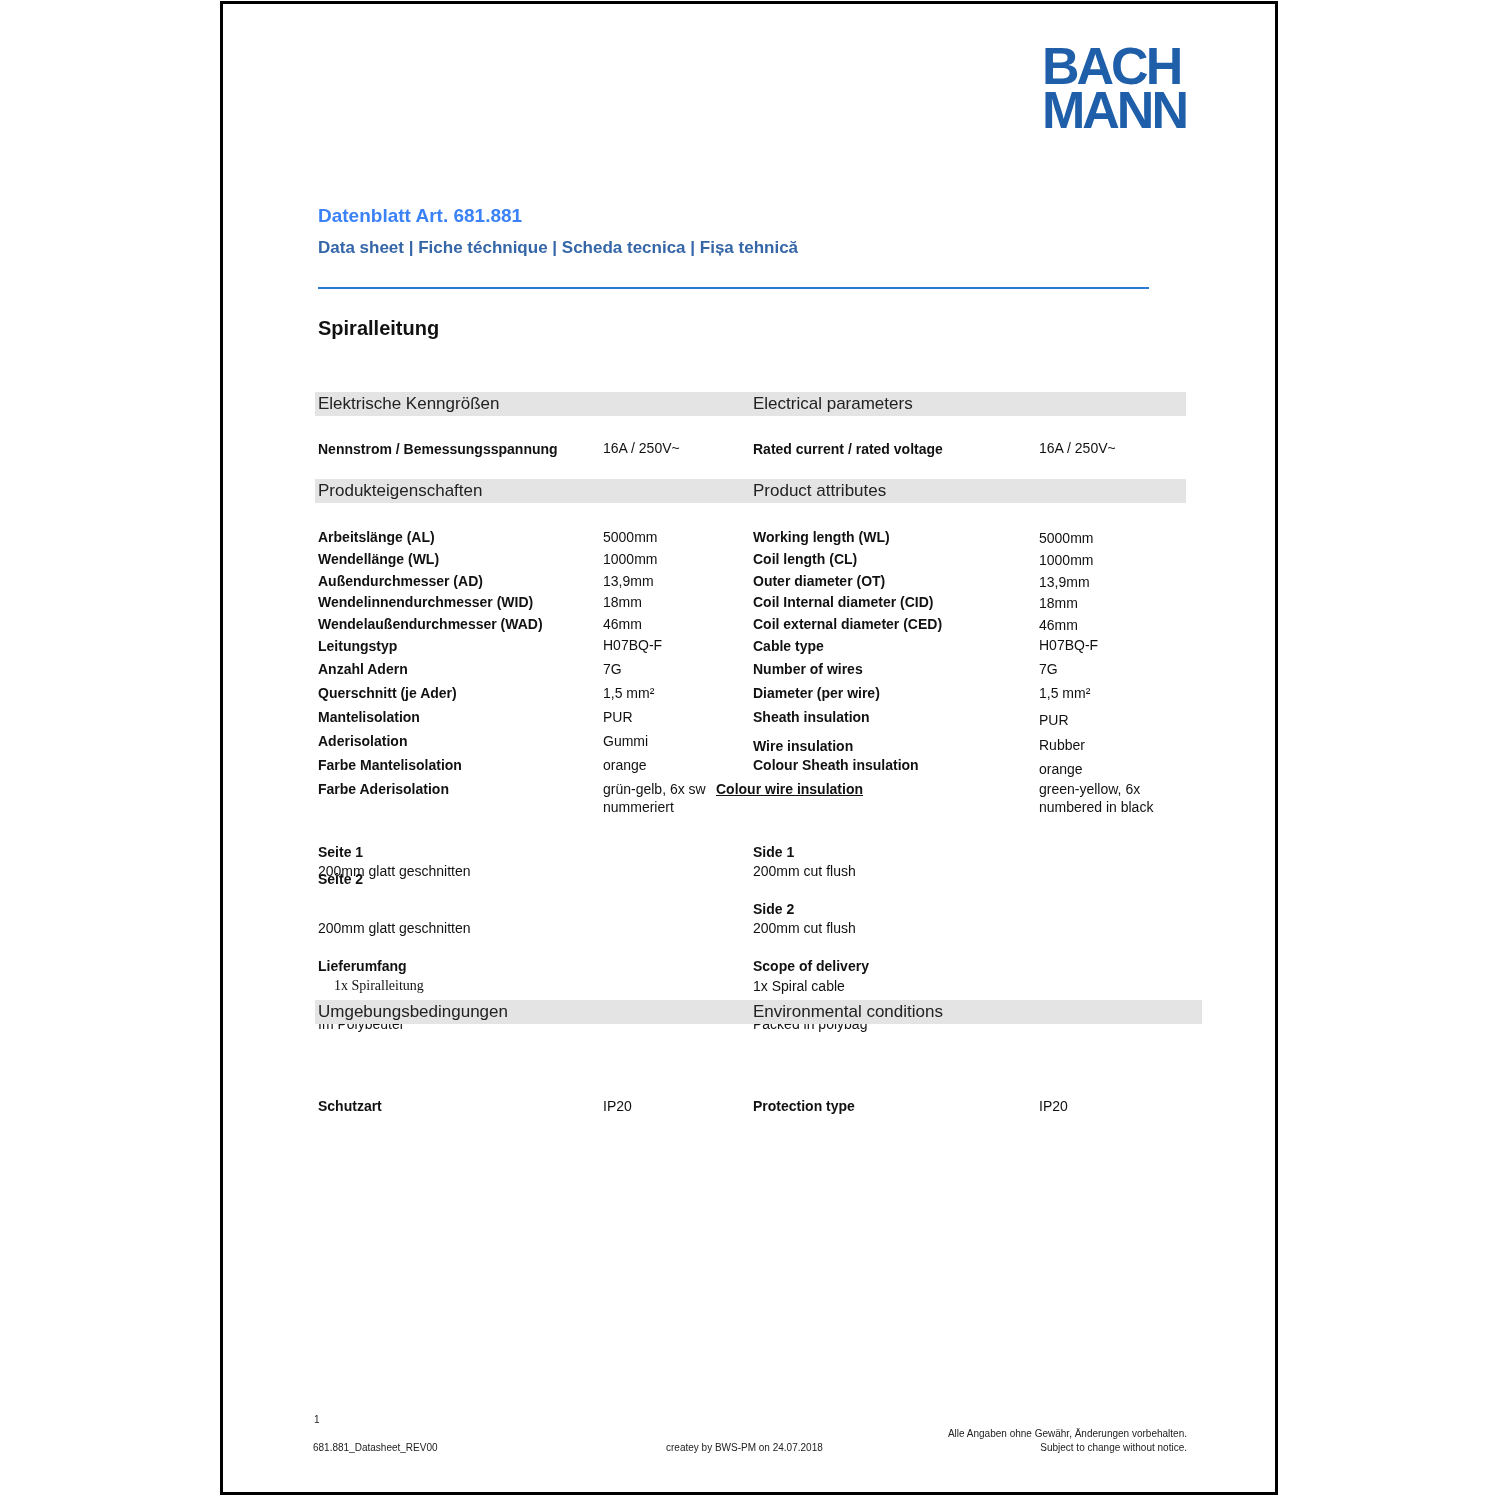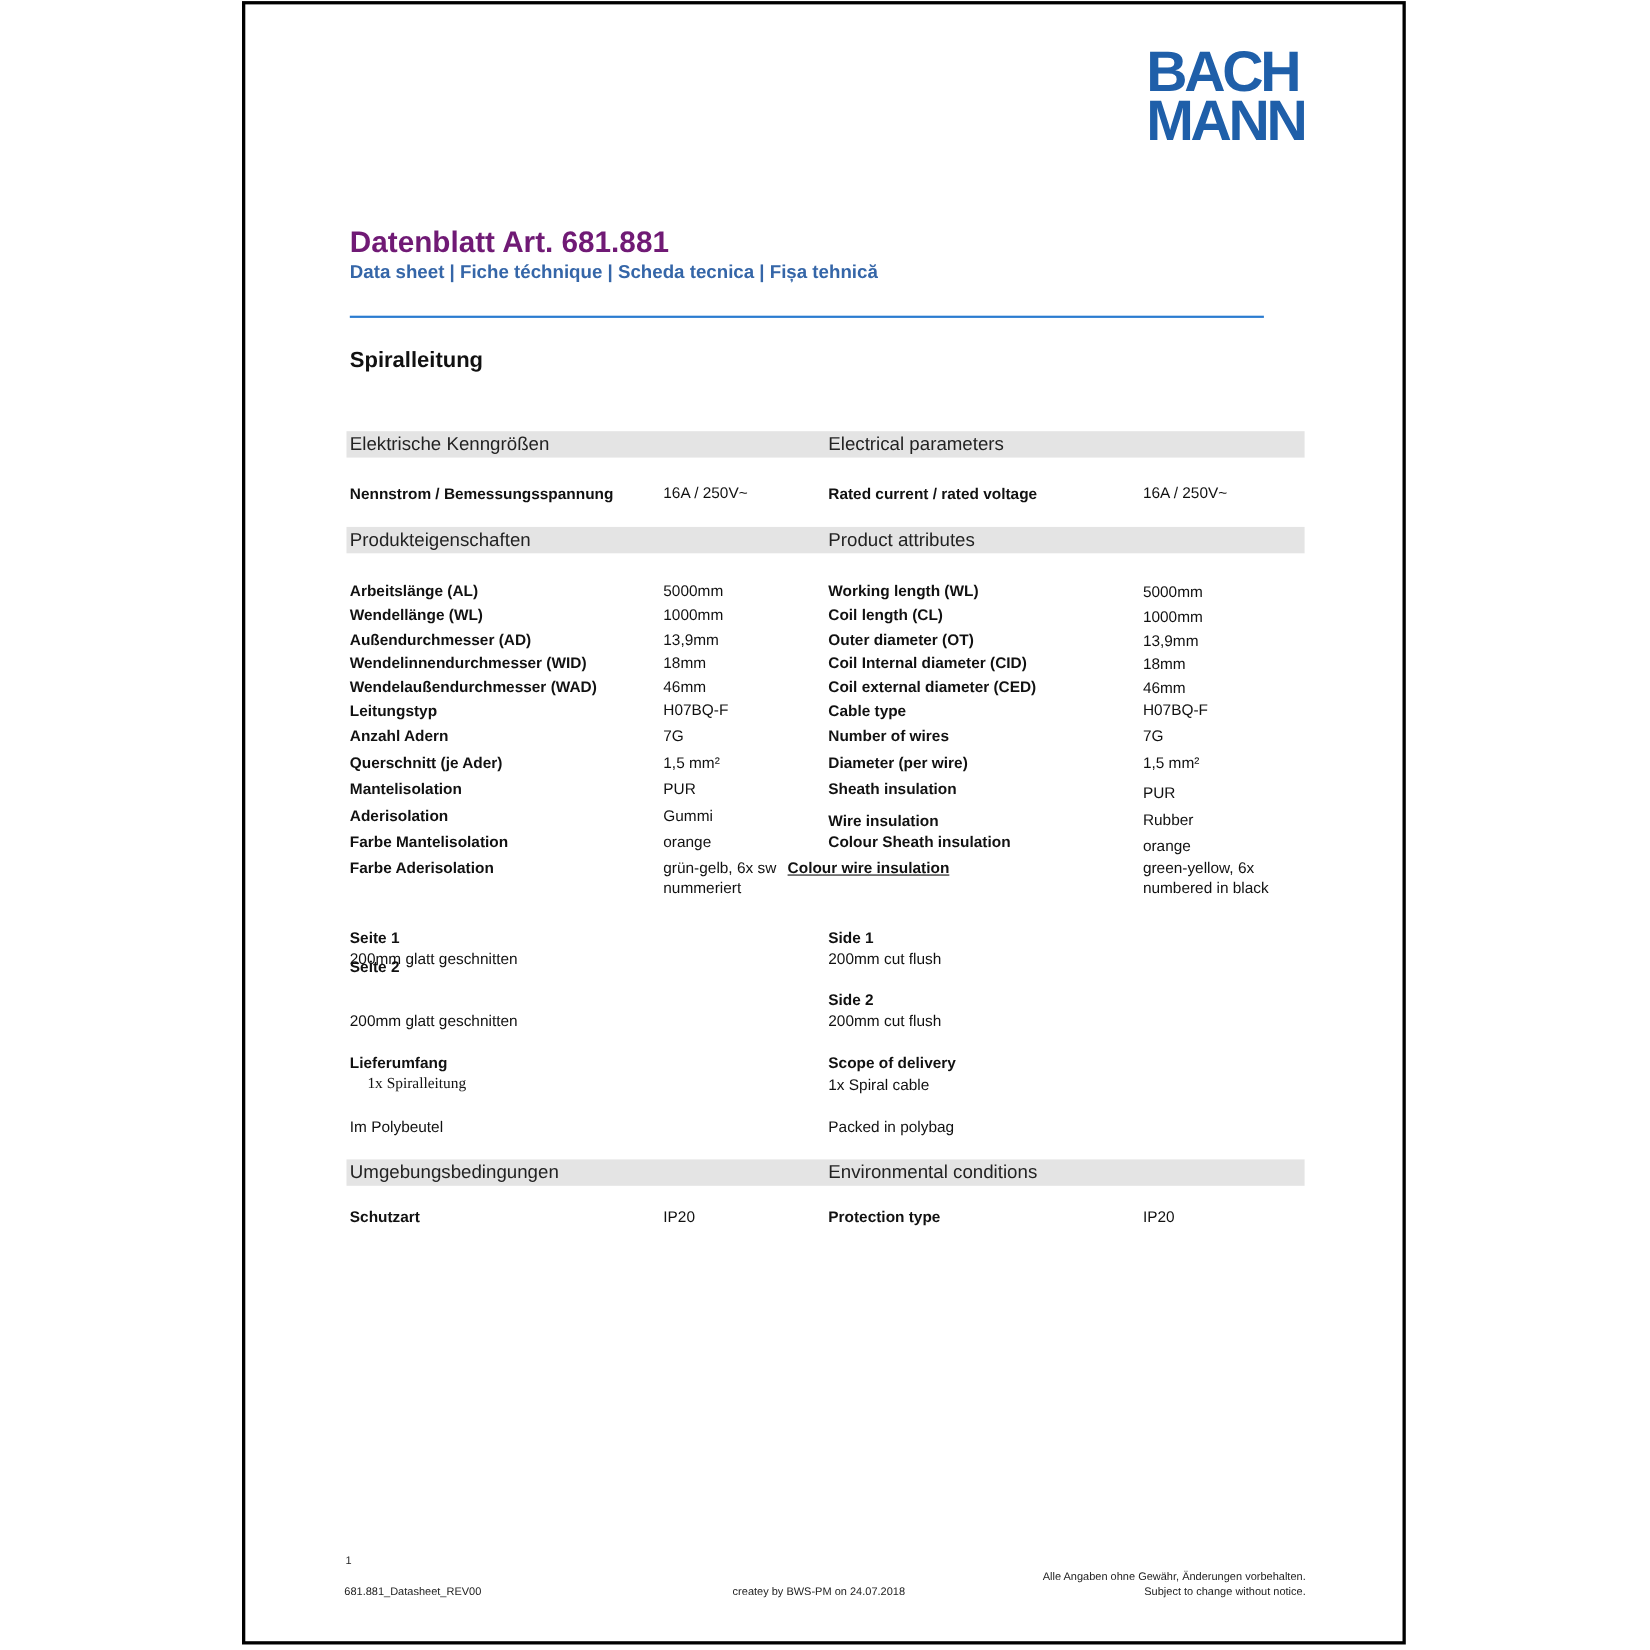--- a/index.html
+++ b/index.html
@@ -1,20 +1,20 @@
 <!DOCTYPE html>
 <html><head>
 <meta charset="utf-8">
 <style>
   html, body { margin:0; padding:0; background:#ffffff; }
   body { width:1500px; height:1500px; position:relative; overflow:hidden; font-family:"Liberation Sans", sans-serif; color:#111; }
   .page { position:absolute; left:220px; top:1px; width:1058px; height:1494px; border:3px solid #000; border-top-width:3px; background:#fff; box-sizing:border-box; }
   .logo { position:absolute; left:1042px; top:44px; width:146px; color:#1f5fa9; font-weight:bold; font-size:52px; line-height:44px; letter-spacing:-3px; font-family:"Liberation Sans", sans-serif; }
   .logo div { height:44px; }
-  .title { position:absolute; left:318px; top:205px; font-size:27px; font-weight:bold; color:#701a75; }
+  .title { position:absolute; left:318px; top:205px; font-size:19px; font-weight:bold; color:#3b82f6; }
   .subtitle { position:absolute; left:318px; top:238px; font-size:17px; font-weight:bold; color:#3566a8; }
   .rule { position:absolute; left:318px; top:287px; width:831px; height:2px; background:#2a7bd0; }
   .product { position:absolute; left:318px; top:317px; font-size:20px; font-weight:bold; color:#111; }
   .band { position:absolute; left:315px; width:871px; height:24px; background:#e4e4e4; }
   .band span { position:absolute; top:2px; font-size:17px; color:#222; }
   .txt { position:absolute; font-size:14px; color:#111; white-space:nowrap; }
   .b { font-weight:bold; }
   .foot { position:absolute; font-size:10px; color:#222; white-space:nowrap; }
 </style>
 </head>
@@ -121,21 +121,21 @@
 <div class="txt" style="left:753px;top:920px;">200mm cut flush</div>
 
 <div class="txt b" style="left:318px;top:958px;">Lieferumfang</div>
 <div class="txt" style="left:334px;top:978px;font-family:Liberation Serif, serif;">1x Spiralleitung</div>
 <div class="txt b" style="left:753px;top:958px;">Scope of delivery</div>
 <div class="txt" style="left:753px;top:978px;">1x Spiral cable</div>
 
 <div class="txt" style="left:318px;top:1016px;">Im Polybeutel</div>
 <div class="txt" style="left:753px;top:1016px;">Packed in polybag</div>
 
-<div class="band" style="top:1054px;">
+<div class="band" style="top:1000px;padding-left:16px;">
   <span style="left:3px;">Umgebungsbedingungen</span>
   <span style="left:438px;">Environmental conditions</span>
 </div>
 <div class="txt b" style="left:318px;top:1098px;">Schutzart</div>
 <div class="txt" style="left:603px;top:1098px;">IP20</div>
 <div class="txt b" style="left:753px;top:1098px;">Protection type</div>
 <div class="txt" style="left:1039px;top:1098px;">IP20</div>
 
 <div class="foot" style="left:314px;top:1414px;">1</div>
 <div class="foot" style="left:313px;top:1442px;">681.881_Datasheet_REV00</div>

